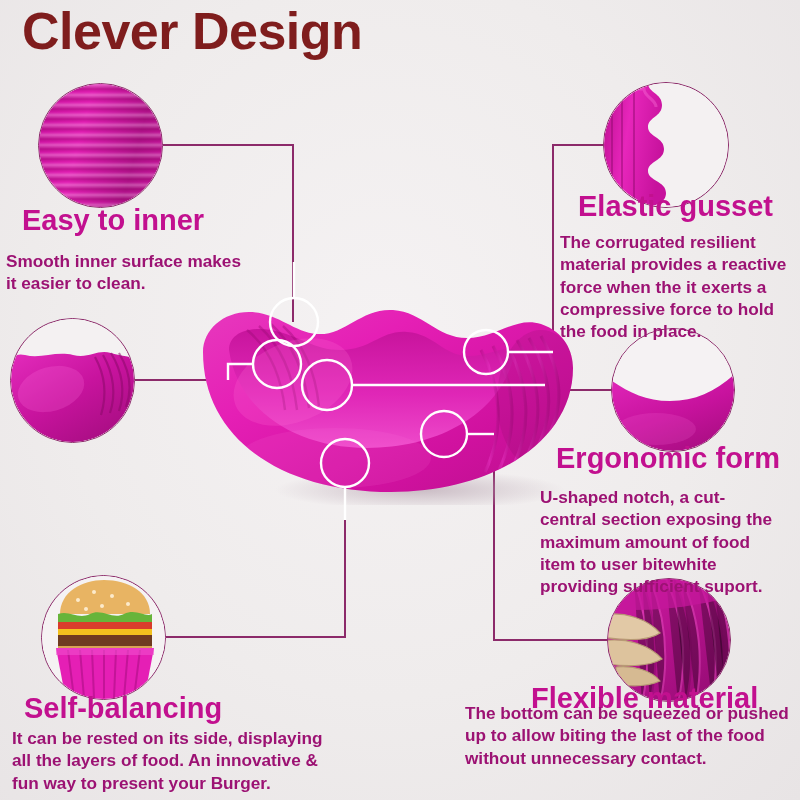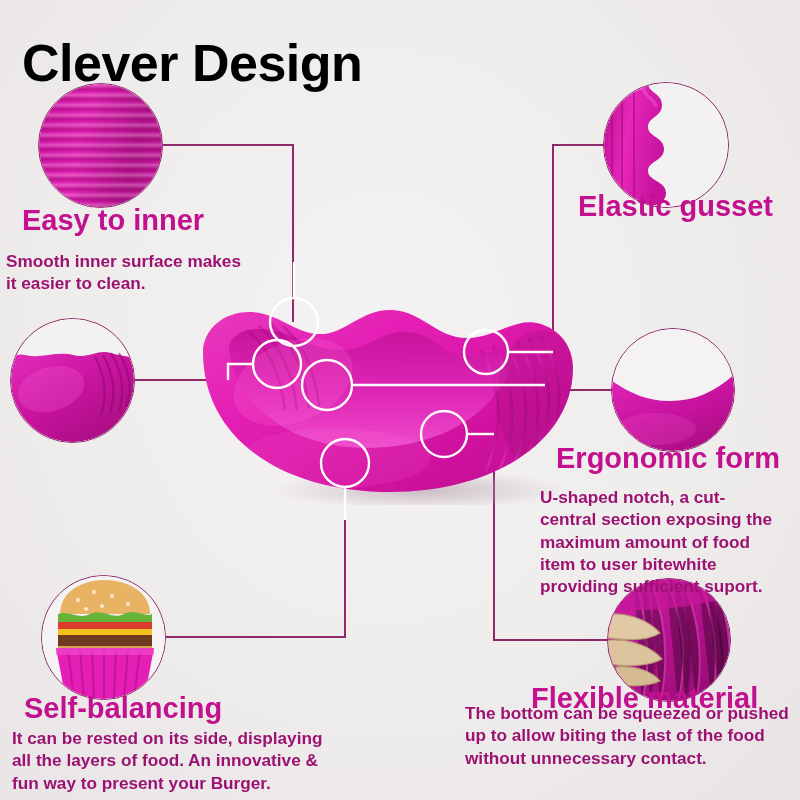--- a/index.html
+++ b/index.html
@@ -18,25 +18,24 @@
     inset: 0;
   }
 
   
   .title {
     position: absolute;
     left: 22px;
     top: 4px;
     font-size: 52px;
     font-weight: bold;
-    color: #000000;
+    color: #7f1d1d;
     letter-spacing: -0.5px;
     line-height: 1.05;
     z-index: 30;
-    margin-top: 32px;
   }
 
   
   .connectors {
     position: absolute;
     inset: 0;
     z-index: 4;
     pointer-events: none;
   }
 
@@ -349,20 +348,21 @@
           <path d="M8,88 C26,86 44,92 52,102 C38,108 20,108 8,104 Z" fill="#d6ba92" stroke="#b79a74" stroke-width="1.2"></path>
         </g>
       </svg>
     </div>
   </div>
 
   <div class="feat-head" style="left:22px; top:206px;">Easy to inner</div>
   <div class="feat-body" style="left:6px; top:250px; width:236px;">Smooth inner surface makes it easier to clean.</div>
 
   <div class="feat-head" style="left:578px; top:192px;">Elastic gusset</div>
+  <div class="feat-body" style="left:560px; top:231px; width:236px;">The corrugated resilient material provides a reactive force when the it exerts a compressive force to hold the food in place.</div>
 
 
   <div class="feat-head" style="left:556px; top:444px;">Ergonomic form</div>
   <div class="feat-body" style="left:540px; top:486px; width:238px;">U-shaped notch, a cut-central section exposing the maximum amount of food item to user bitewhite providing sufficient suport.</div>
 
   <div class="feat-head" style="left:24px; top:694px;">Self-balancing</div>
   <div class="feat-body" style="left:12px; top:727px; width:320px;">It can be rested on its side, displaying all the layers of food. An innovative &amp; fun way to present your Burger.</div>
 
   <div class="feat-head" style="left:531px; top:684px;">Flexible material</div>
   <div class="feat-body" style="left:465px; top:702px; width:330px;">The bottom can be squeezed or pushed up to allow biting the last of the food without unnecessary contact.</div>

